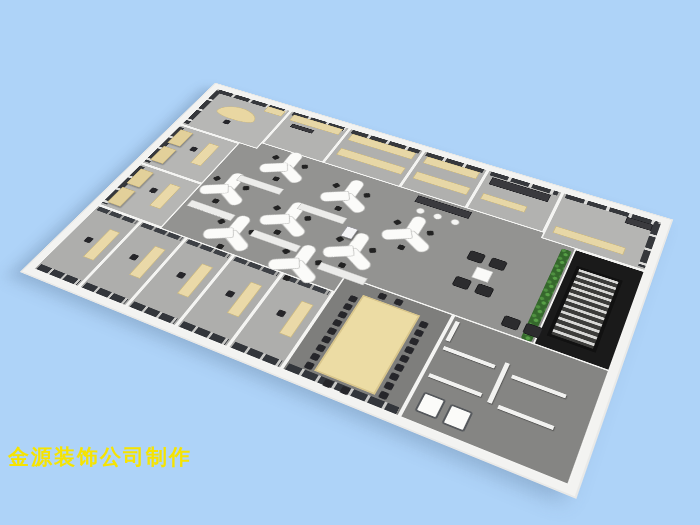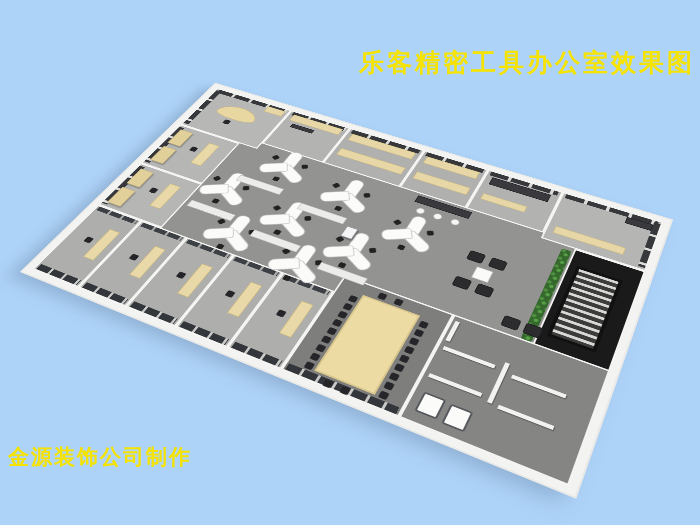--- a/index.html
+++ b/index.html
@@ -216,15 +216,14 @@
       <div class="it it-chair" style="left: 398px; top: 390px;"></div>
       <div class="it it-partition" style="left: 470px; top: 258px; width: 5px; height: 30px;"></div>
       <div class="it it-partition" style="left: 472px; top: 296px; width: 58px; height: 5px;"></div>
       <div class="it it-partition" style="left: 472px; top: 336px; width: 58px; height: 5px;"></div>
       <div class="it it-partition" style="left: 538px; top: 288px; width: 5px; height: 56px;"></div>
       <div class="it it-partition" style="left: 550px; top: 300px; width: 58px; height: 5px;"></div>
       <div class="it it-partition" style="left: 550px; top: 342px; width: 58px; height: 5px;"></div>
       <div class="it it-toilet" style="left: 476px; top: 360px; width: 24px; height: 26px;"></div>
       <div class="it it-toilet" style="left: 506px; top: 362px; width: 24px; height: 26px;"></div>
     </div>
-  <div class="title" style="color: rgb(246, 228, 0);">乐客精密工具办公室效果图</div>
   <div class="credit" style="color: rgb(246, 228, 0);">金源装饰公司制作</div>
 </div>
 
 </body></html>

